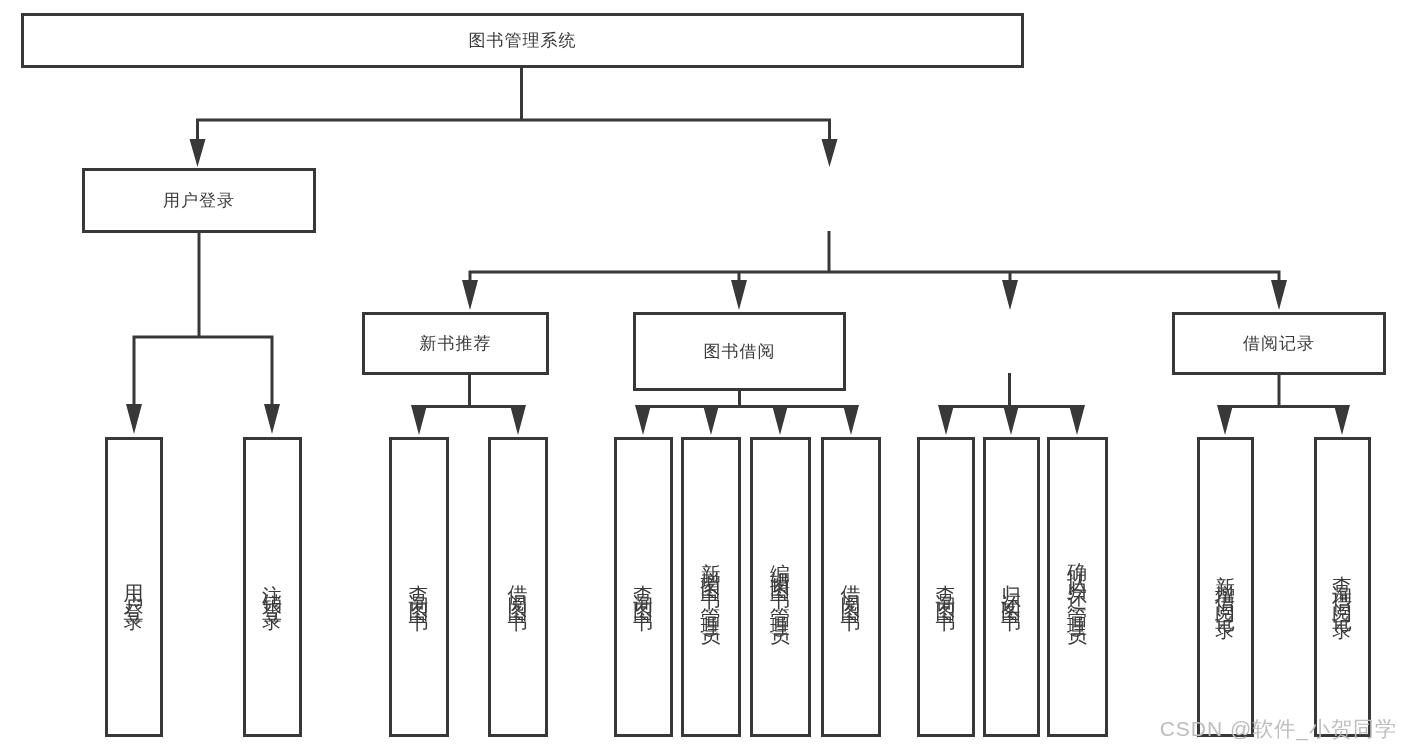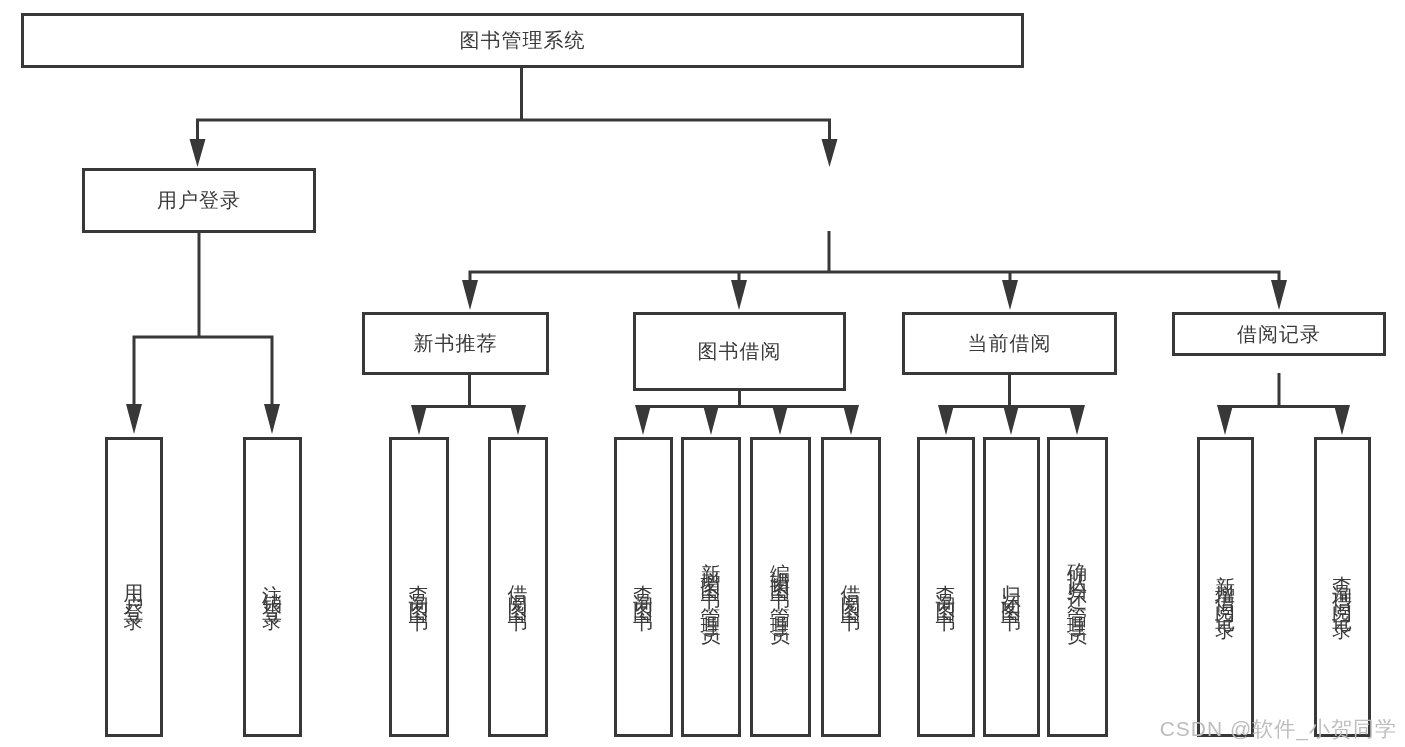--- a/index.html
+++ b/index.html
@@ -20,21 +20,21 @@
   .edges{position:absolute;left:0;top:0;width:1405px;height:747px;}
   .edges path{stroke:var(--line);stroke-width:3;fill:none;}
   .edges polygon{fill:var(--line);stroke:none;}
   .box{
     position:absolute;
     border:3px solid var(--line);
     background:#fff;
     display:flex;align-items:center;justify-content:center;
     color:var(--text);
   }
-  .h{font-size:20px;letter-spacing:1px;white-space:nowrap;}
+  .h{font-size:17px;letter-spacing:1px;white-space:nowrap;}
   .v{
     writing-mode:vertical-rl;
     text-orientation:mixed;
     font-size:20px;
     letter-spacing:9px;
     line-height:1;
     white-space:nowrap;
   }
   .watermark{
     position:absolute;
@@ -101,22 +101,21 @@
       <polygon points="1334,405 1350,405 1342,435"></polygon>
     </g>
   </svg>
 
   <div class="box h" style="left:21px;top:13px;width:1003px;height:55px">图书管理系统</div>
 
   <div class="box h" style="left:82px;top:168px;width:234px;height:65px">用户登录</div>
 
   <div class="box h" style="left:362px;top:312px;width:187px;height:63px">新书推荐</div>
   <div class="box h" style="left:633px;top:312px;width:213px;height:79px">图书借阅</div>
-  <div class="box h" style="left:902px;top:312px;width:215px;height:63px">当前借阅</div>
-  <div class="box h" style="left:1172px;top:312px;width:214px;height:44px">借阅记录</div>
+  <div class="box h" style="left:1172px;top:312px;width:214px;height:63px">借阅记录</div>
 
   <div class="box v" style="left:105px;top:437px;width:58px;height:300px">用户登录</div>
   <div class="box v" style="left:243px;top:437px;width:59px;height:300px">注销登录</div>
 
   <div class="box v" style="left:389px;top:437px;width:60px;height:300px">查询图书</div>
   <div class="box v" style="left:488px;top:437px;width:60px;height:300px">借阅图书</div>
 
   <div class="box v" style="left:614px;top:437px;width:59px;height:300px">查询图书</div>
   <div class="box v" style="left:681px;top:437px;width:60px;height:300px">新增图书（管理员）</div>
   <div class="box v" style="left:750px;top:437px;width:61px;height:300px">编辑图书（管理员）</div>

